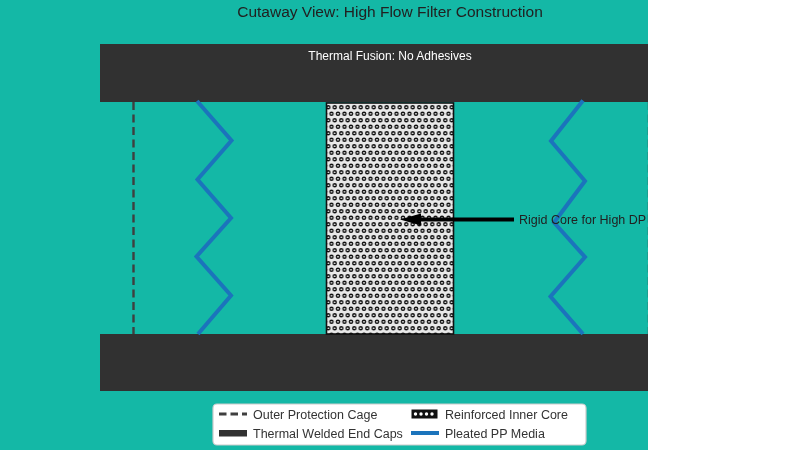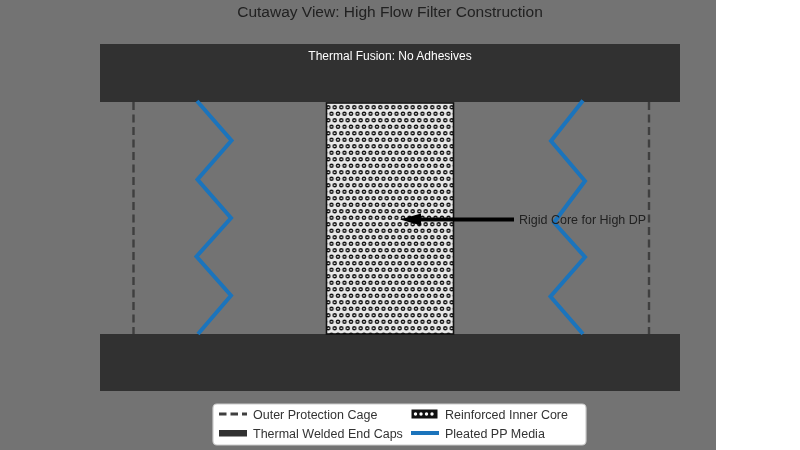--- a/index.html
+++ b/index.html
@@ -1,20 +1,20 @@
 <!DOCTYPE html>
 <html><head>
 <meta charset="utf-8">
 <style>
   html, body { margin: 0; padding: 0; background: #ffffff; }
   .stage {
     position: relative;
-    width: 716px;
+    width: 648px;
     height: 450px;
-    background: #737373;
+    background: #14b8a6;
     overflow: hidden;
     font-family: "Liberation Sans", sans-serif;
   }
   svg text {
     font-family: "Liberation Sans", sans-serif;
   }
 </style>
 </head>
 <body>
 

